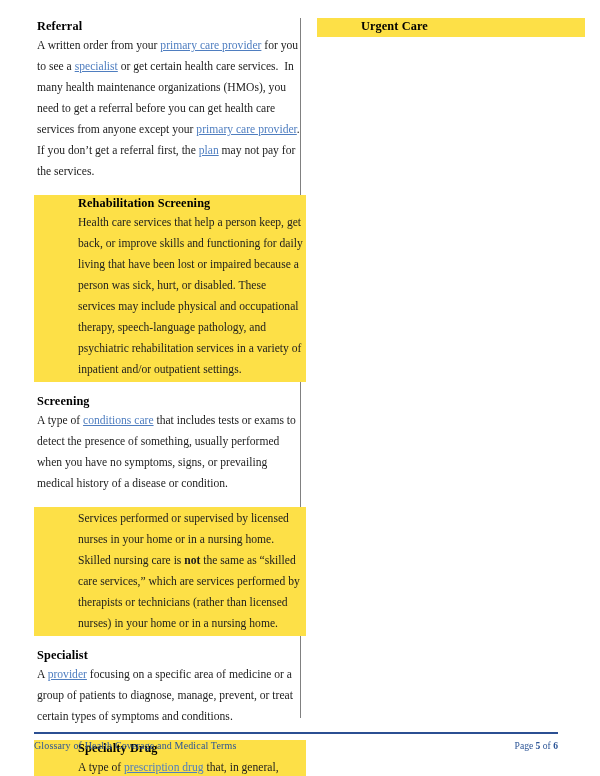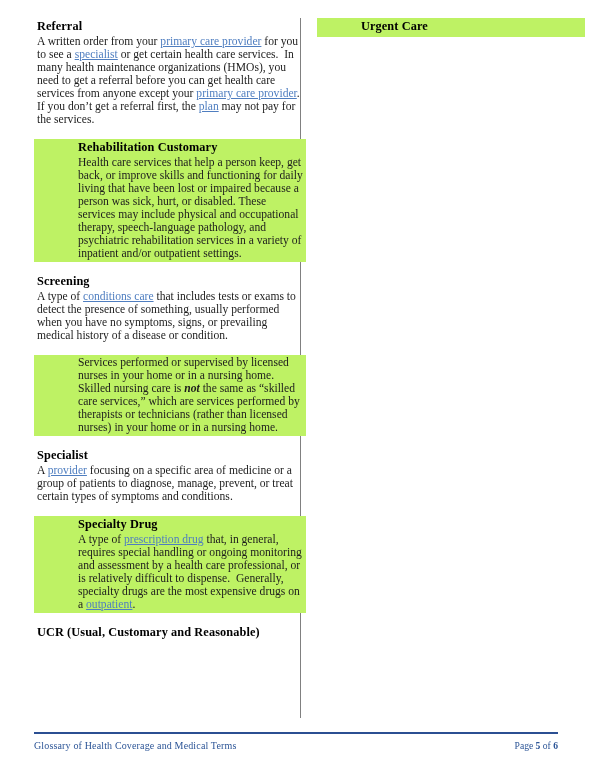--- a/index.html
+++ b/index.html
@@ -56,54 +56,53 @@
     height: 700px;
     background: #808080;
   }
 
   
   .entry {
     padding: 1px 3px 2px 3px;
     margin: 0 0 11px 0;
   }
   .entry.hl {
-    background: #bef264;
+    background: #fde047;
     padding-left: 44px;
   }
   .entry:last-child {
     margin-bottom: 0;
   }
 
   .term {
     font-family: "Liberation Serif", "DejaVu Serif", serif;
     font-weight: bold;
     font-size: 12.3px;
     line-height: 15px;
     letter-spacing: 0.1px;
     margin: 0 0 1px 0;
     color: #000000;
   }
 
   .def {
     font-family: "Liberation Serif", "DejaVu Serif", serif;
     font-size: 11.6px;
-    line-height: 13px;
+    line-height: 21px;
     margin: 0;
     color: #1c1c1c;
     text-align: left;
   }
 
   .lnk {
     color: #4f7ec0;
     text-decoration: underline;
   }
 
   .notb {
     font-weight: bold;
-    font-style: italic;
   }
 
   
   .footer {
     position: absolute;
     left: 34px;
     right: 26px;
     bottom: 18px;
     height: 26px;
   }
@@ -141,21 +140,21 @@
   <div class="columns">
 
     <div class="col col-left">
 
       <div class="entry">
         <div class="term">Referral</div>
         <p class="def">A written order from your <a class="lnk" href="#">primary care provider</a> for you to see a <a class="lnk" href="#">specialist</a> or get certain health care services.&nbsp; In many health maintenance organizations (HMOs), you need to get a referral before you can get health care services from anyone except your <a class="lnk" href="#">primary care provider</a>.&nbsp; If you don’t get a referral first, the <a class="lnk" href="#">plan</a> may not pay for the services.</p>
       </div>
 
       <div class="entry hl">
-        <div class="term">Rehabilitation Customary</div>
+        <div class="term">Rehabilitation Screening</div>
         <p class="def">Health care services that help a person keep, get back, or improve skills and functioning for daily living that have been lost or impaired because a person was sick, hurt, or disabled.  These services may include physical and occupational therapy, speech-language pathology, and psychiatric rehabilitation services in a variety of inpatient and/or outpatient settings.</p>
       </div>
 
       <div class="entry">
         <div class="term">Screening</div>
         <p class="def">A type of <a class="lnk" href="#">conditions care</a> that includes tests or exams to detect the presence of something, usually performed when you have no symptoms, signs, or prevailing medical history of a disease or condition.</p>
       </div>
 
       <div class="entry hl">
         <p class="def">Services performed or supervised by licensed nurses in your home or in a nursing home.&nbsp; Skilled nursing care is <span class="notb">not</span> the same as “skilled care services,” which are services performed by therapists or technicians (rather than licensed nurses) in your home or in a nursing home.</p>

